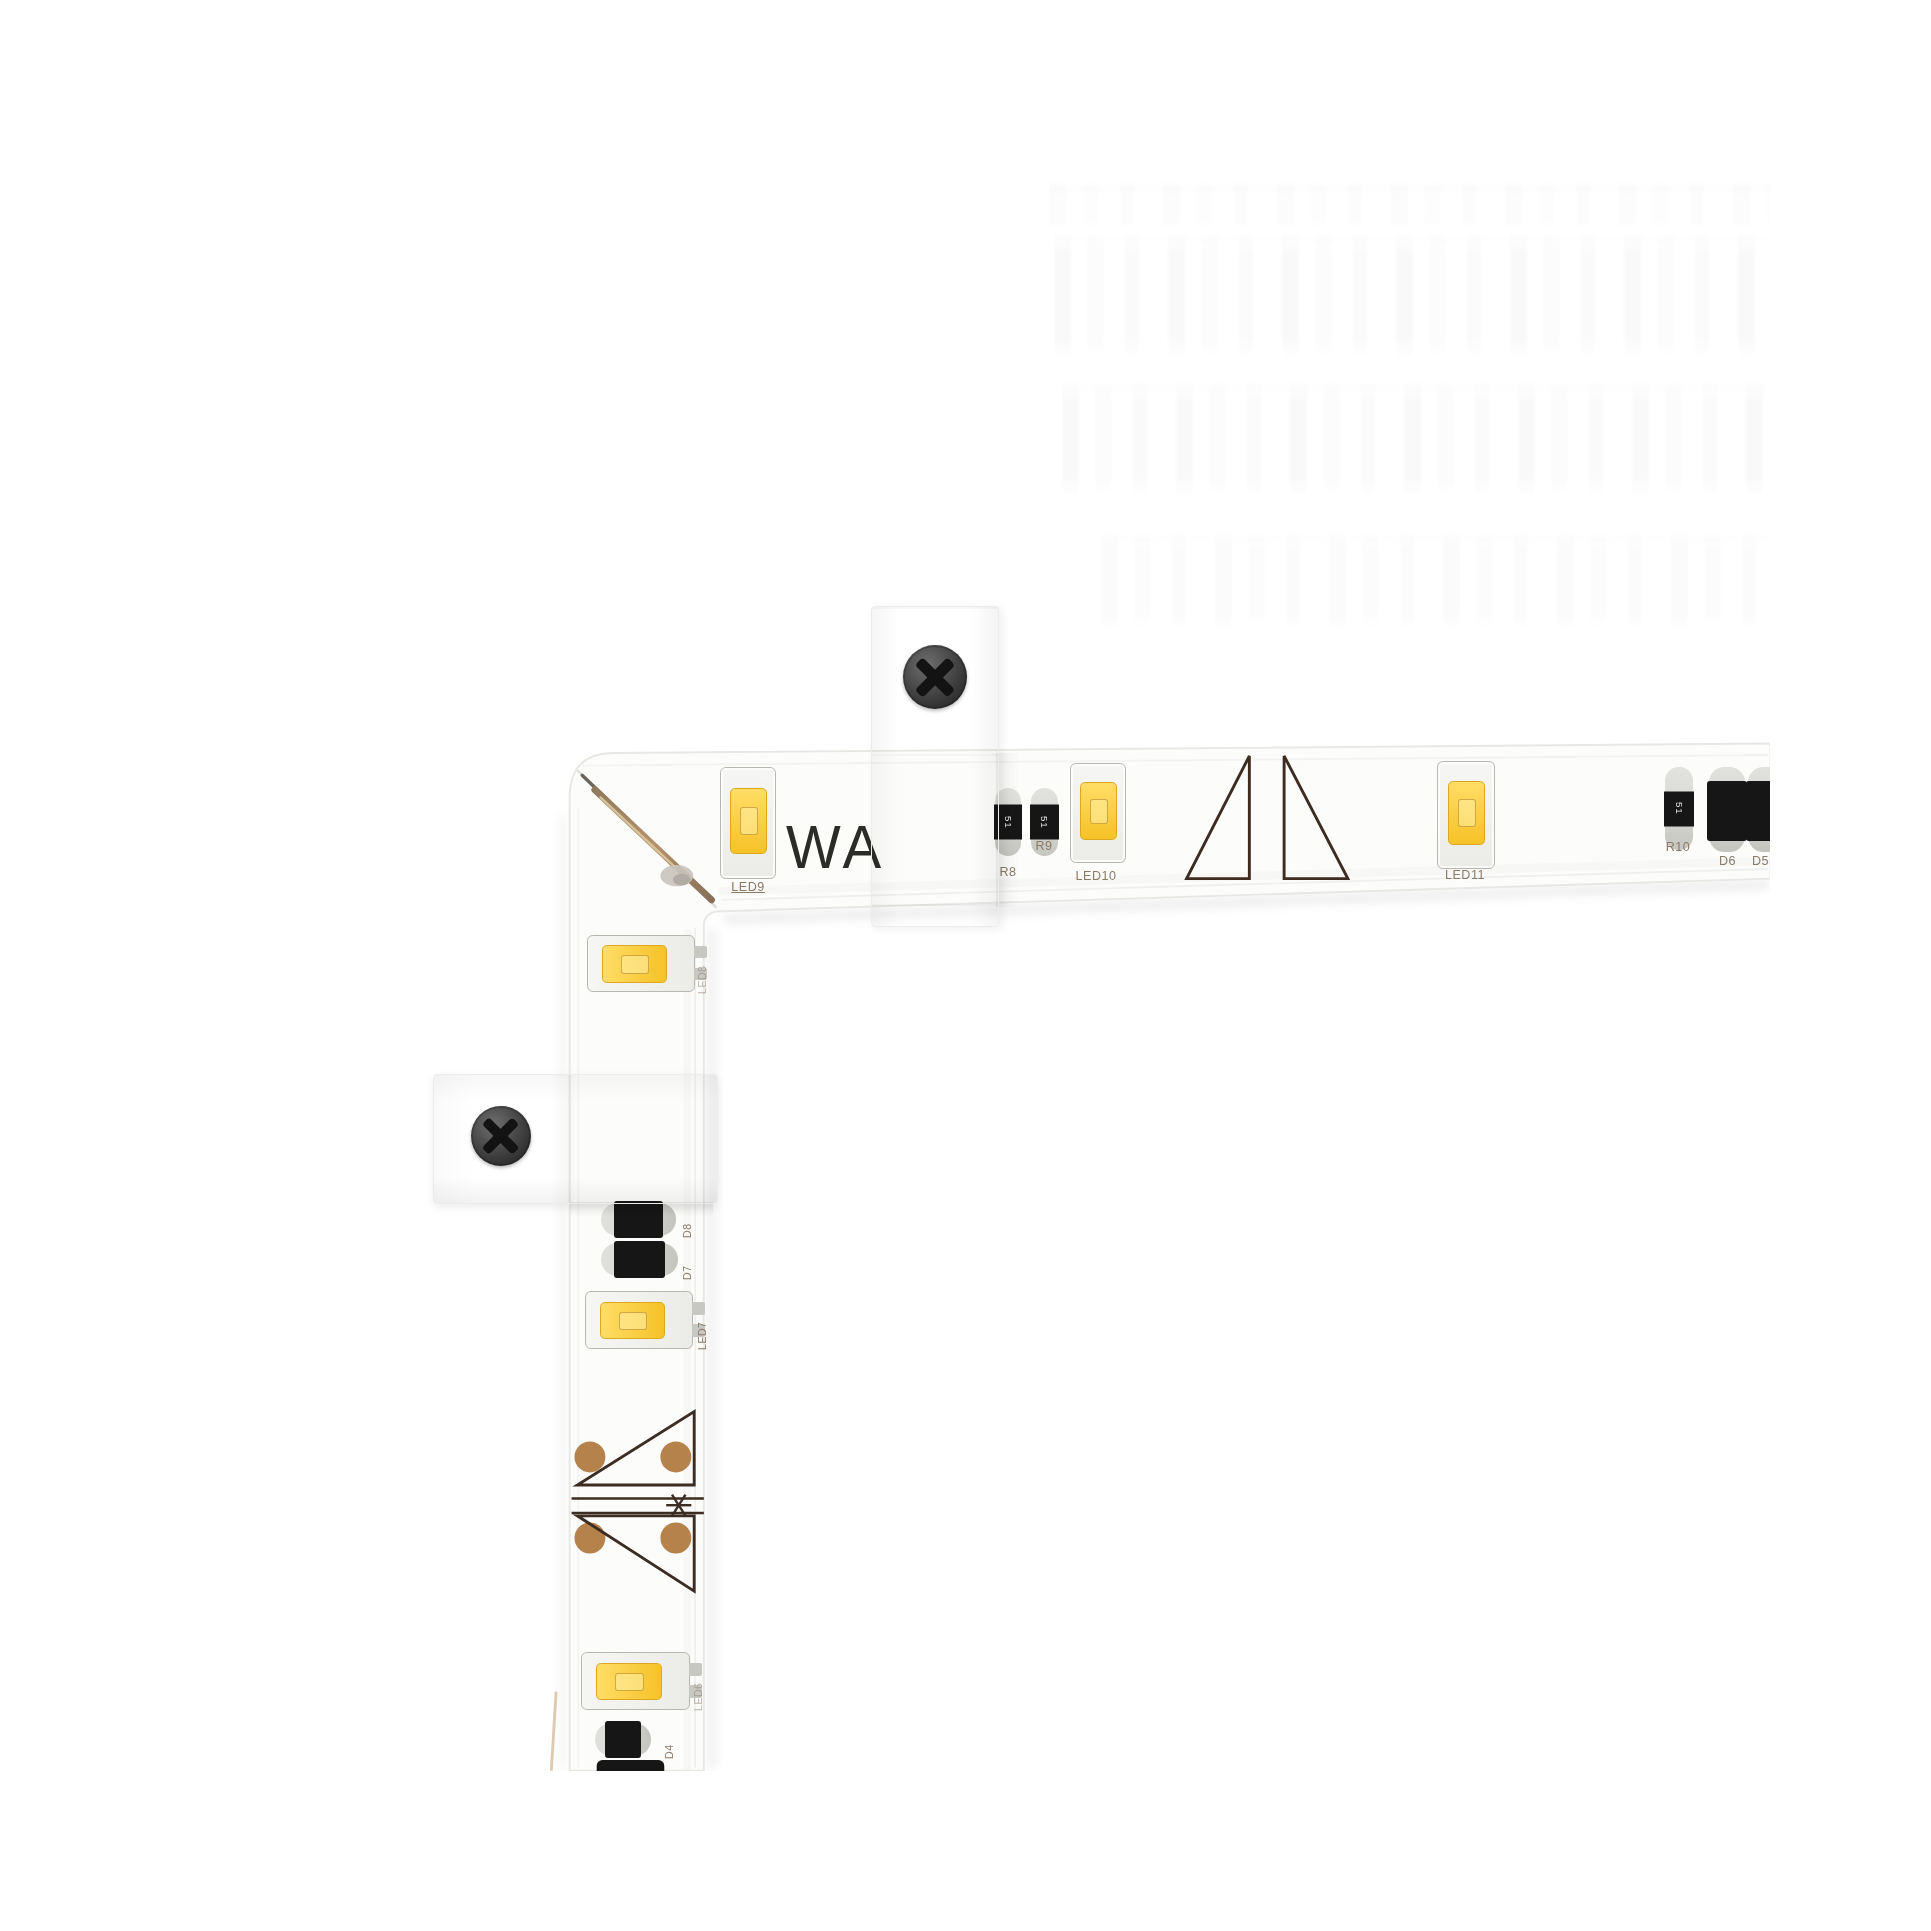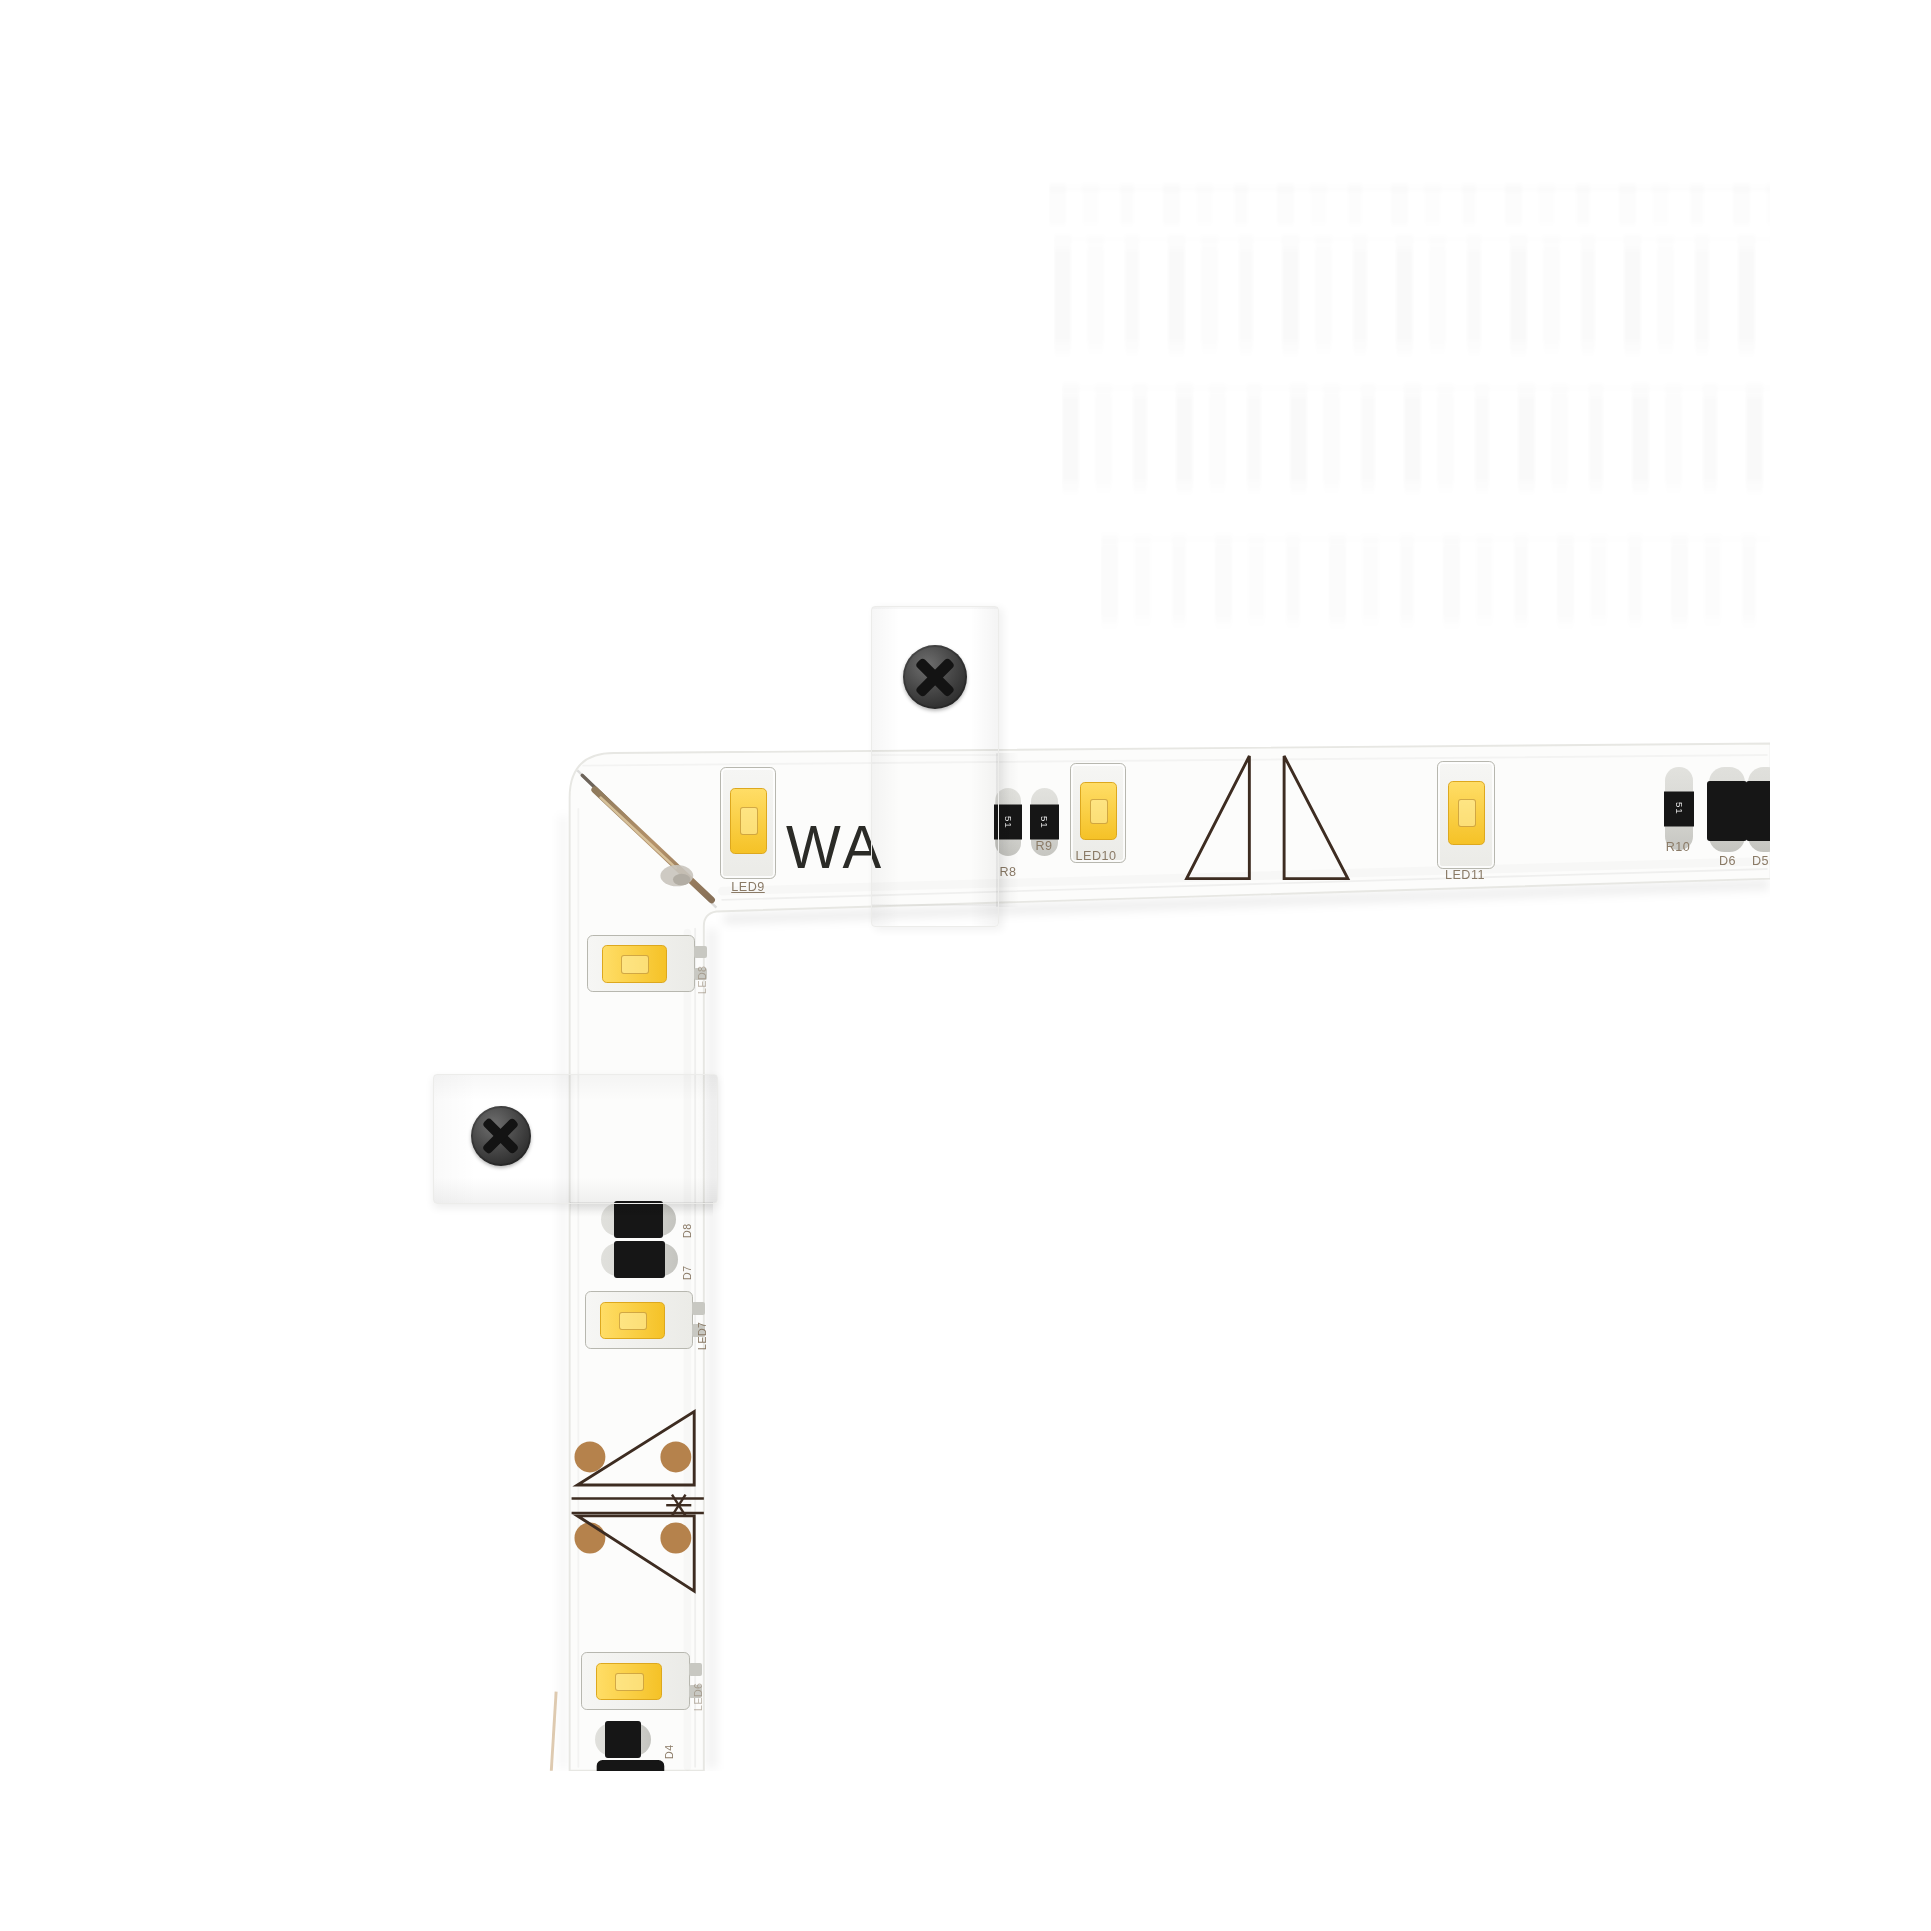--- a/index.html
+++ b/index.html
@@ -195,21 +195,21 @@
         <span class="code">51</span>
       </div>
   </div>
   <div class="lbl" style="left:1023px;top:840px;width:42px;">R9</div>
 
   <div class="comp ledV" style="left:1070px;top:763px;width:54px;height:98px;">
     <div class="phos">
       <div class="die"></div>
       </div>
   </div>
-  <div class="lbl" style="left:1064px;top:850px;width:64px;">LED10</div>
+  <div class="lbl" style="left:1064px;top:870px;width:64px;">LED10</div>
 
   <div class="comp ledV" style="left:1437px;top:761px;width:56px;height:106px;">
     <div class="phos">
       <div class="die"></div>
       </div>
   </div>
   <div class="lbl" style="left:1433px;top:869px;width:64px;text-align:center;">LED11</div>
 
   <div class="comp res" style="left:1665px;top:767px;width:28px;height:83px;">
     <div class="black">

